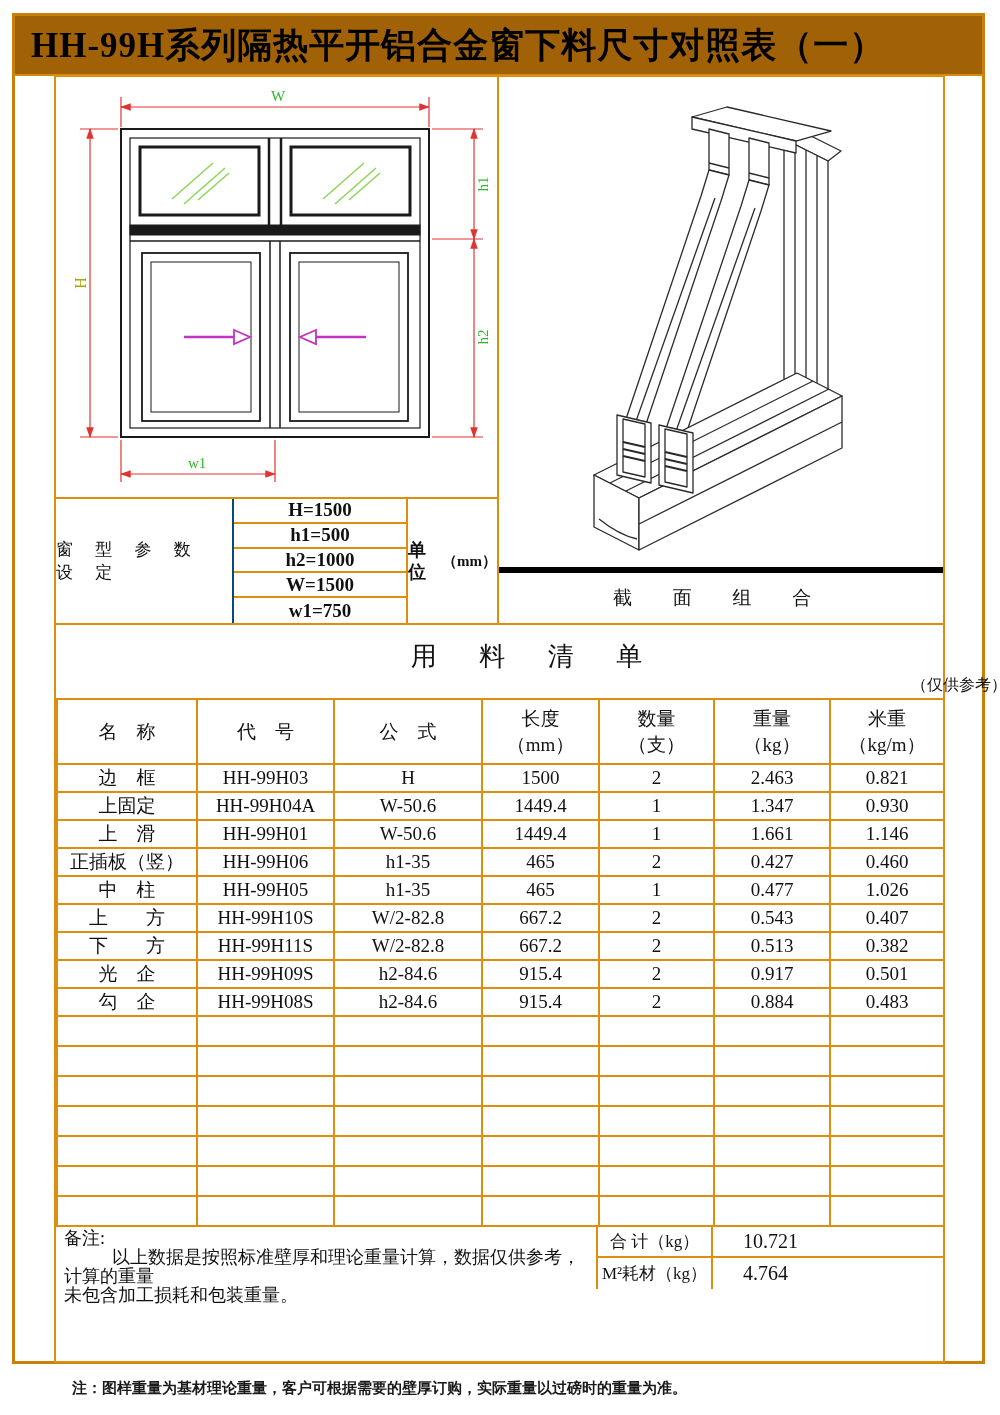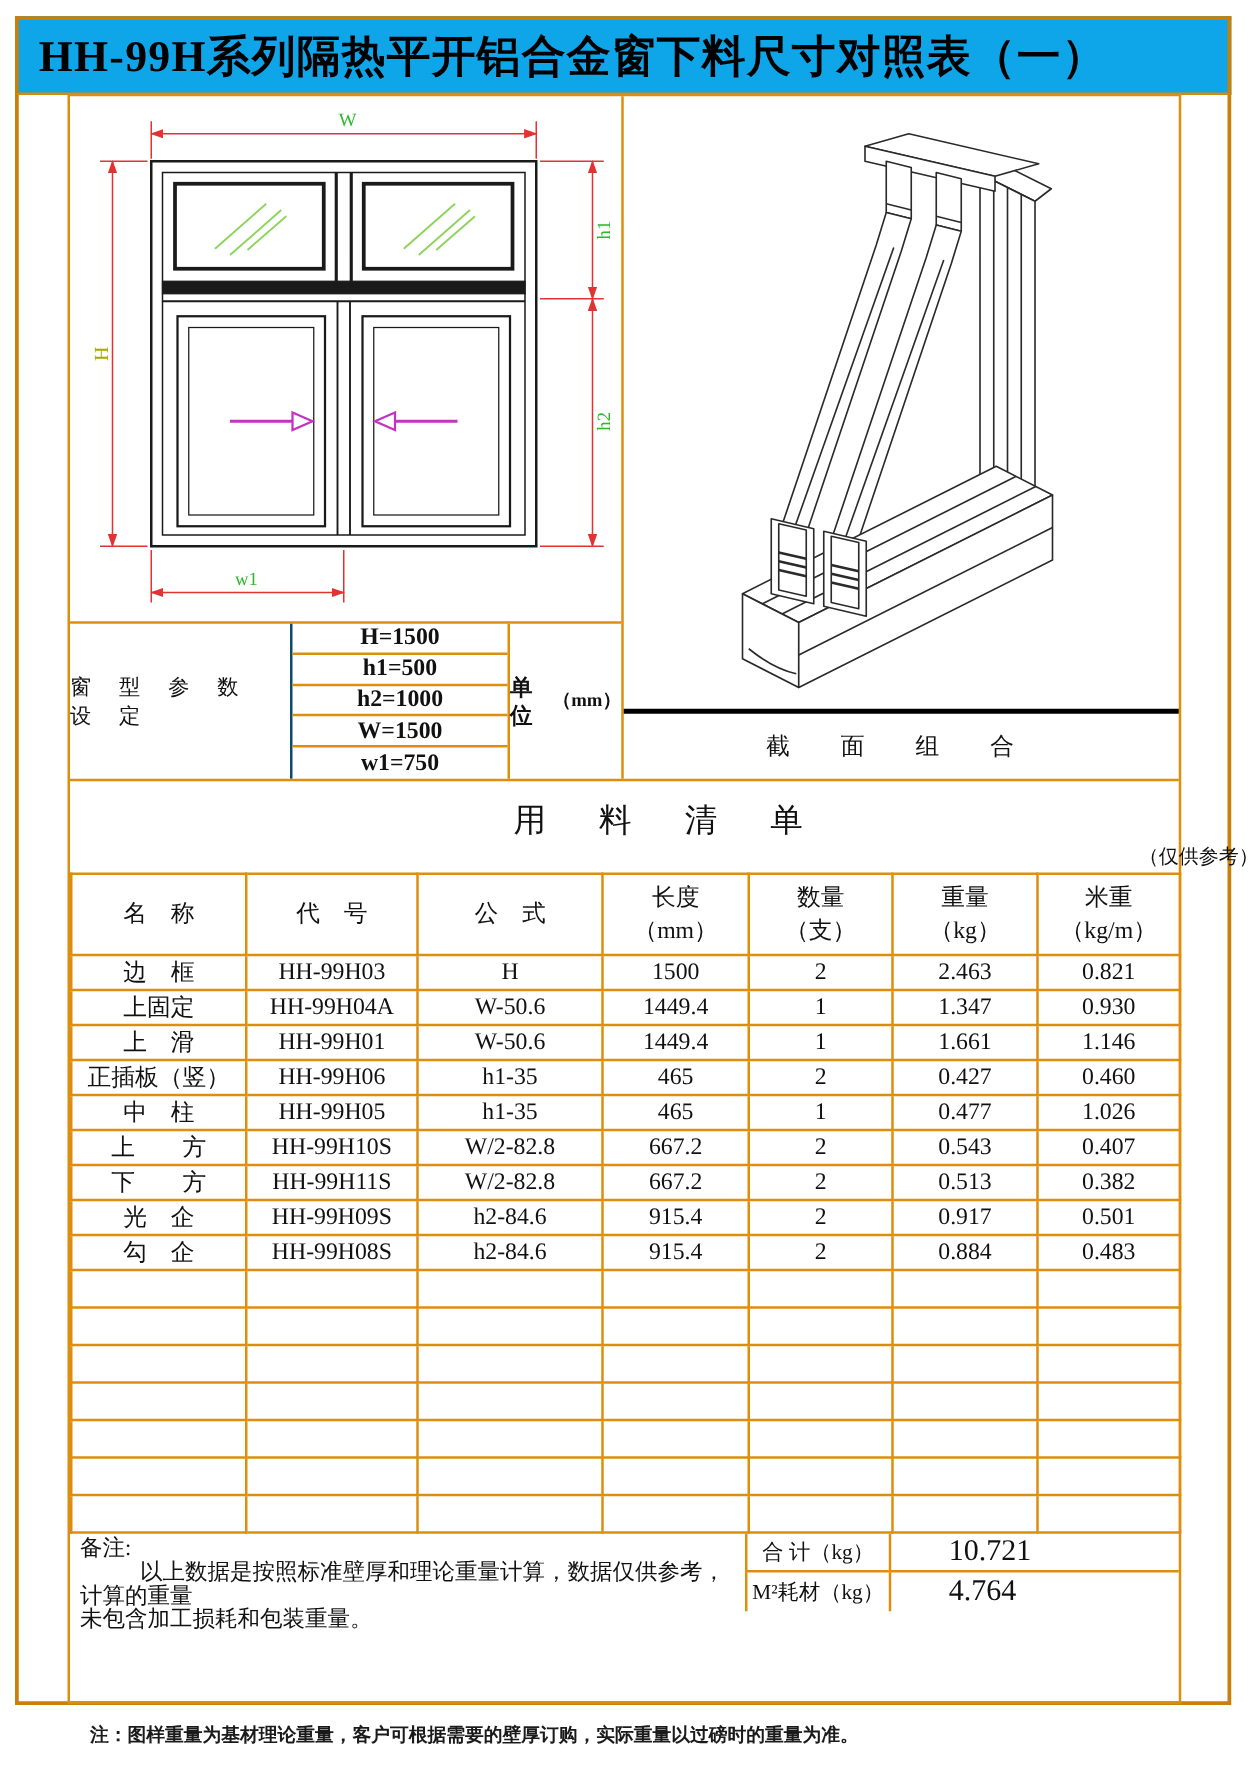--- a/index.html
+++ b/index.html
@@ -3,62 +3,62 @@
 <meta charset="utf-8">
 <style>
   html,body{margin:0;padding:0;}
   body{width:1000px;height:1415px;background:#ffffff;position:relative;
        font-family:"Liberation Serif","DejaVu Serif",serif;color:#111;}
   .abs{position:absolute;}
   
   .page-frame{left:12px;top:13px;width:973px;height:1351px;border:3px solid #C8800A;box-sizing:border-box;}
   
   .title-bar{left:12px;top:13px;width:973px;height:63px;box-sizing:border-box;
-             background:#0ea5e9;border:3px solid #C8800A;border-bottom:2px solid #D8890C;
+             background:#a16207;border:3px solid #C8800A;border-bottom:2px solid #D8890C;
              display:flex;align-items:center;}
   .title-bar h1{margin:0 0 0 16px;font-size:35px;font-weight:bold;letter-spacing:1px;color:#000;}
   
   .content{left:54px;top:75px;width:891px;height:1288px;border:2px solid #DD8E0E;box-sizing:border-box;}
   .content-inner{position:relative;width:887px;height:1284px;}
   .vdiv{left:441px;top:0;width:2px;height:546px;background:#DD8E0E;}
   .hdiv{left:0;top:546px;width:887px;height:2px;background:#DD8E0E;}
   
   .param{left:0;top:420px;width:441px;height:126px;border-top:2px solid #DD8E0E;box-sizing:border-box;
          display:grid;grid-template-columns:178px 172px 1fr;}
   .param-name{border-right:2px solid #0c4a6e;display:flex;align-items:center;justify-content:center;
               font-size:17px;letter-spacing:9px;}
   .param-vals{display:grid;grid-auto-rows:1fr;}
   .param-vals .pv{display:flex;align-items:center;justify-content:center;
                   font-size:19px;font-weight:bold;border-bottom:2px solid #DD8E0E;}
   .param-vals .pv:last-child{border-bottom:none;}
   .param-unit{border-left:2px solid #DD8E0E;display:flex;flex-direction:row;align-items:center;justify-content:center;
               font-weight:bold;font-size:18px;line-height:22px;}
   .param-unit .u2{font-size:15px;}
   
-  .strip{left:443px;top:490px;width:444px;height:56px;border-top:4px solid #000000;box-sizing:border-box;
+  .strip{left:443px;top:490px;width:444px;height:56px;border-top:6px solid #000000;box-sizing:border-box;
          display:flex;align-items:center;justify-content:center;font-size:19px;letter-spacing:18px;}
   
   .bom-head{left:0;top:548px;width:959px;height:73px;border-radius:13px;}
   .bom-title{text-align:center;padding-top:14px;font-size:26px;letter-spacing:18px;font-weight:500;}
   .bom-note{position:absolute;right:8px;bottom:2px;font-size:16px;}
   
   .tblwrap{left:0;top:621px;width:887px;}
   table.bom{border-collapse:collapse;table-layout:fixed;width:887px;}
   table.bom td{border:2px solid #DD8E0E;text-align:center;padding:0;overflow:hidden;}
   table.bom .hrow td{font-size:19px;line-height:26px;}
   table.bom .hrow{height:65px;}
   table.bom .drow{height:19px;}
   table.bom .erow{height:30px;}
   table.bom .drow td{font-size:19px;}
   .ftr{display:grid;grid-template-columns:540px 115px 1fr;grid-auto-rows:31px;width:887px;box-sizing:border-box;}
   .ftr .remark{grid-row:span 2;padding:2px 8px;font-size:18px;line-height:19px;text-align:left;}
   .ftr .fcell{border-left:2px solid #DD8E0E;display:flex;align-items:center;}
   .ftr .r1{border-bottom:2px solid #DD8E0E;text-align:right;}
   .ftr .flabel{justify-content:center;font-size:17px;}
-  .ftr .fval{padding-left:46px;font-size:24px;}
+  .ftr .fval{padding-left:30px;font-size:20px;}
   .bottom-note{left:72px;top:1379px;font-size:15px;font-weight:600;color:#1a1a1a;}
   svg text{font-family:"Liberation Serif","DejaVu Serif",serif;}
 </style>
 </head>
 <body>
 
 <div class="abs page-frame"></div>
 
 <div class="abs title-bar">
   <h1>HH-99H系列隔热平开铝合金窗下料尺寸对照表（一）</h1>

